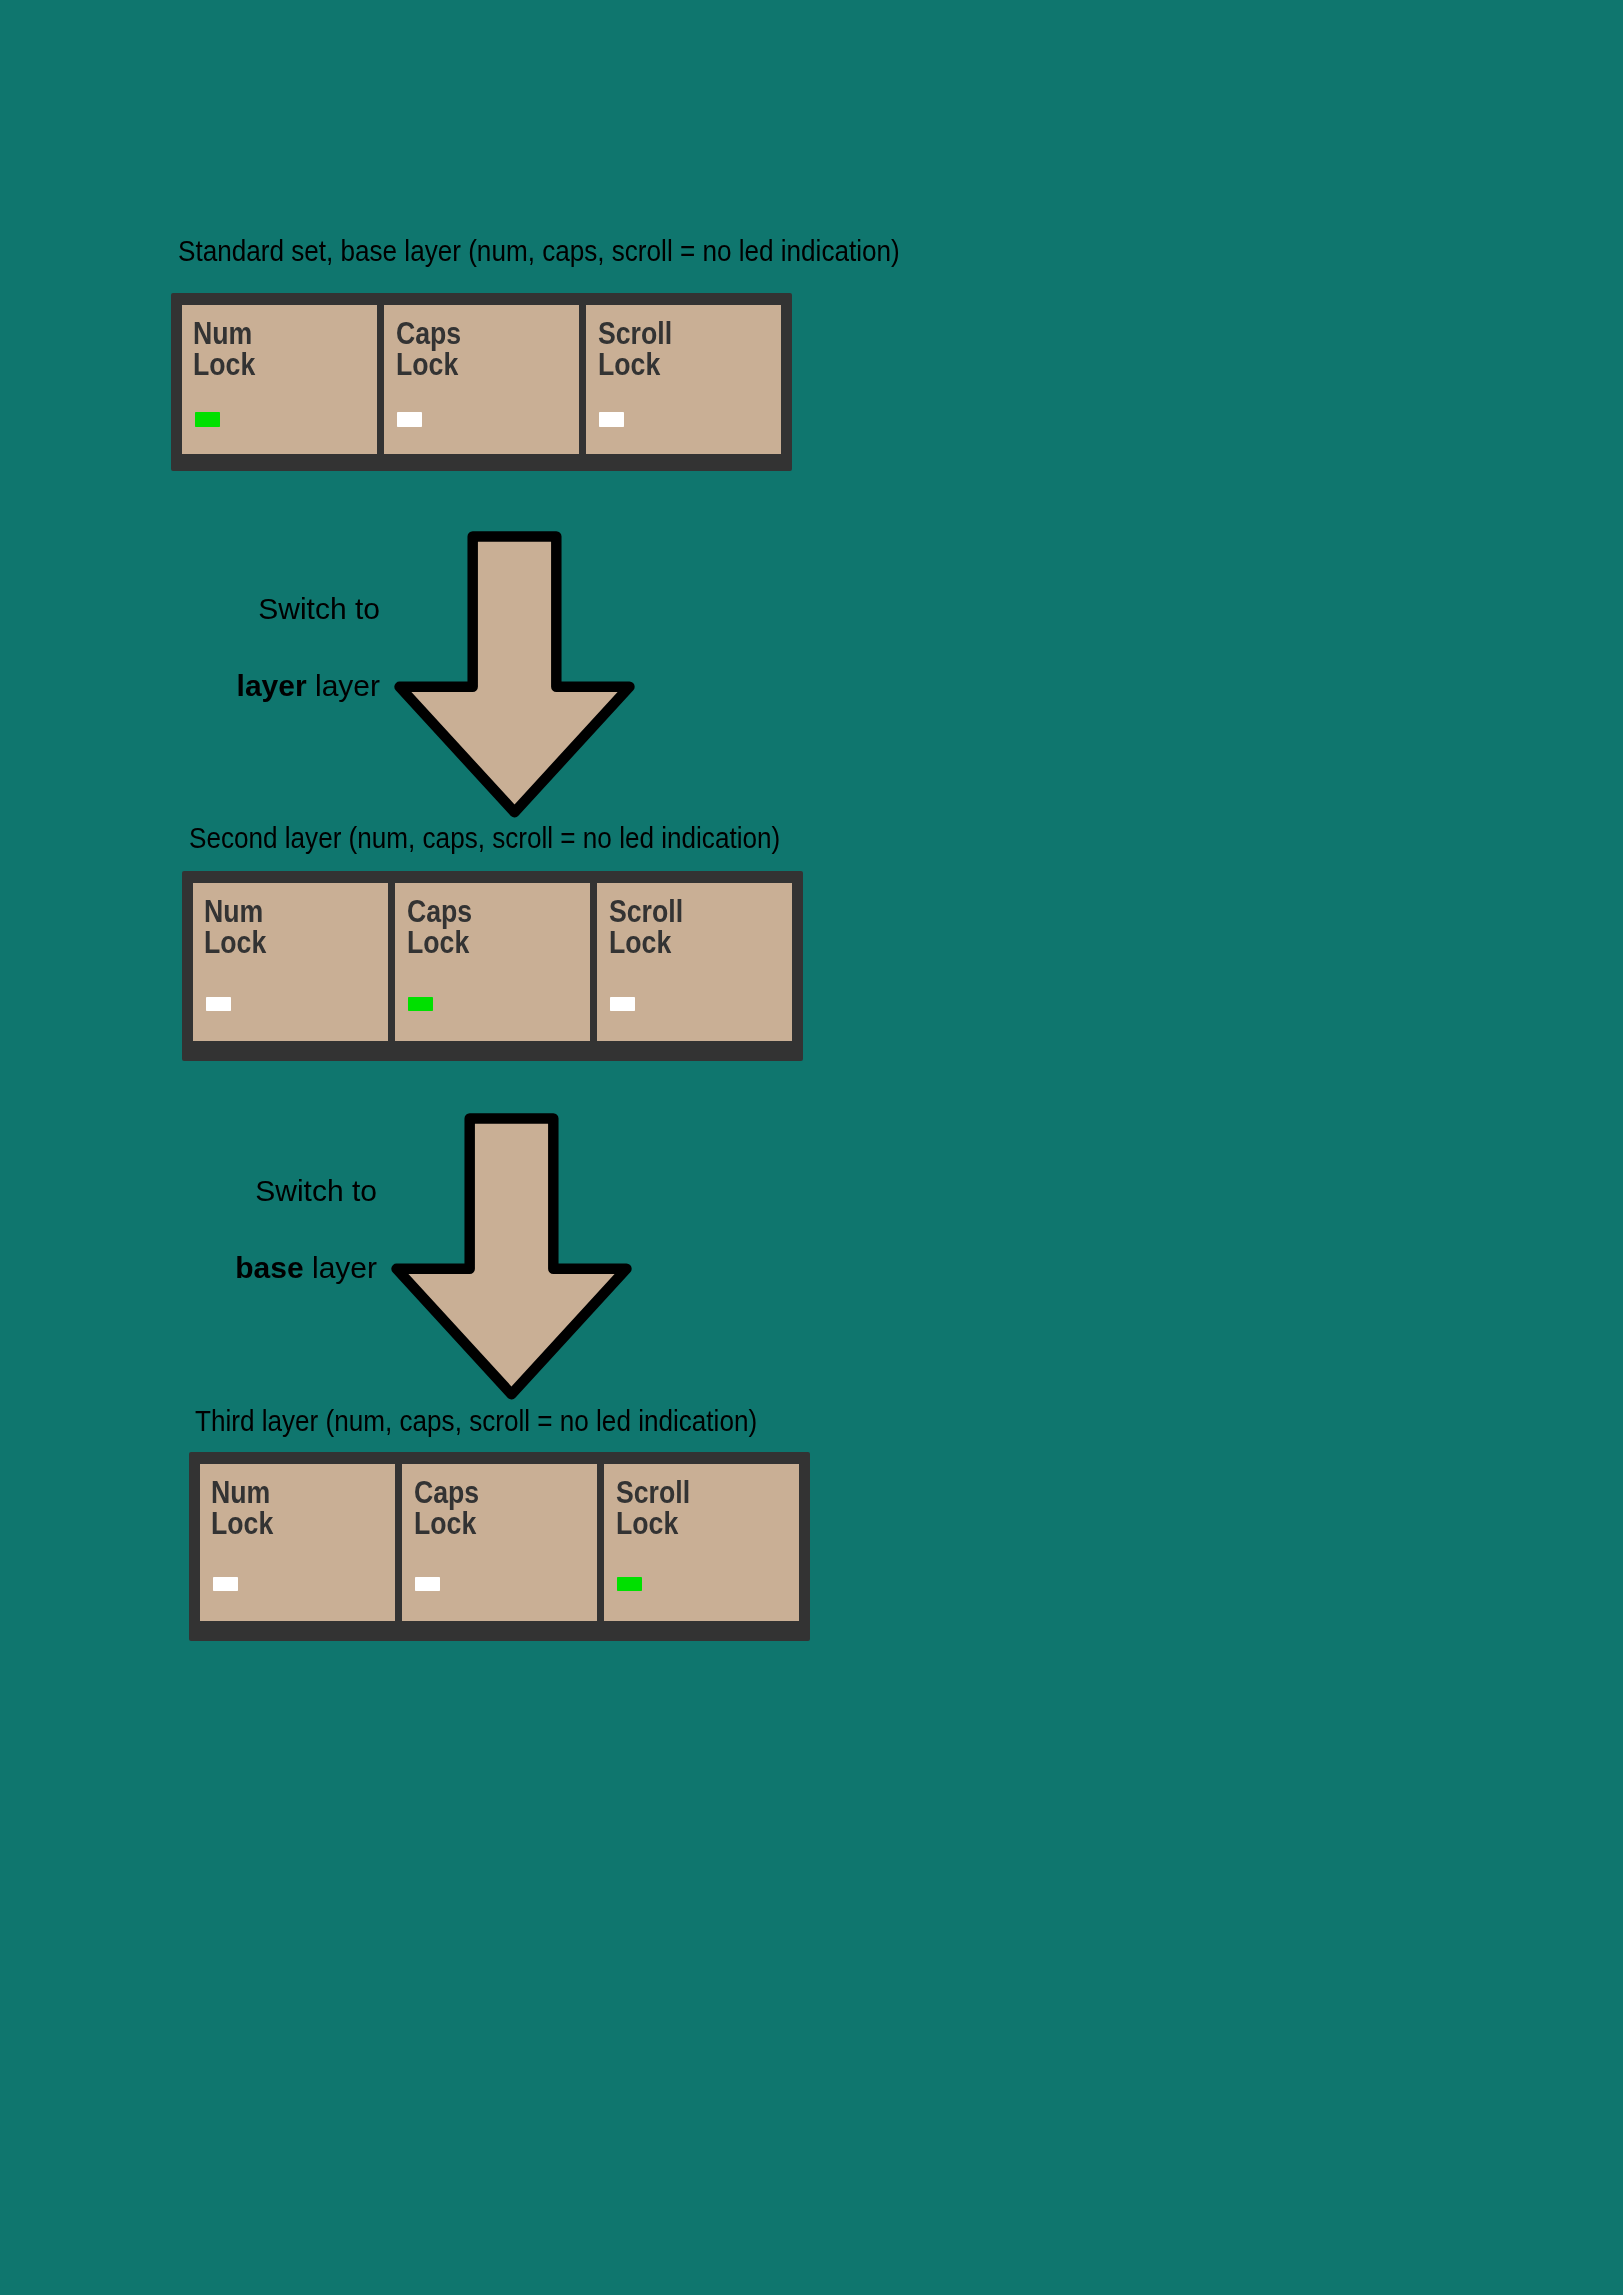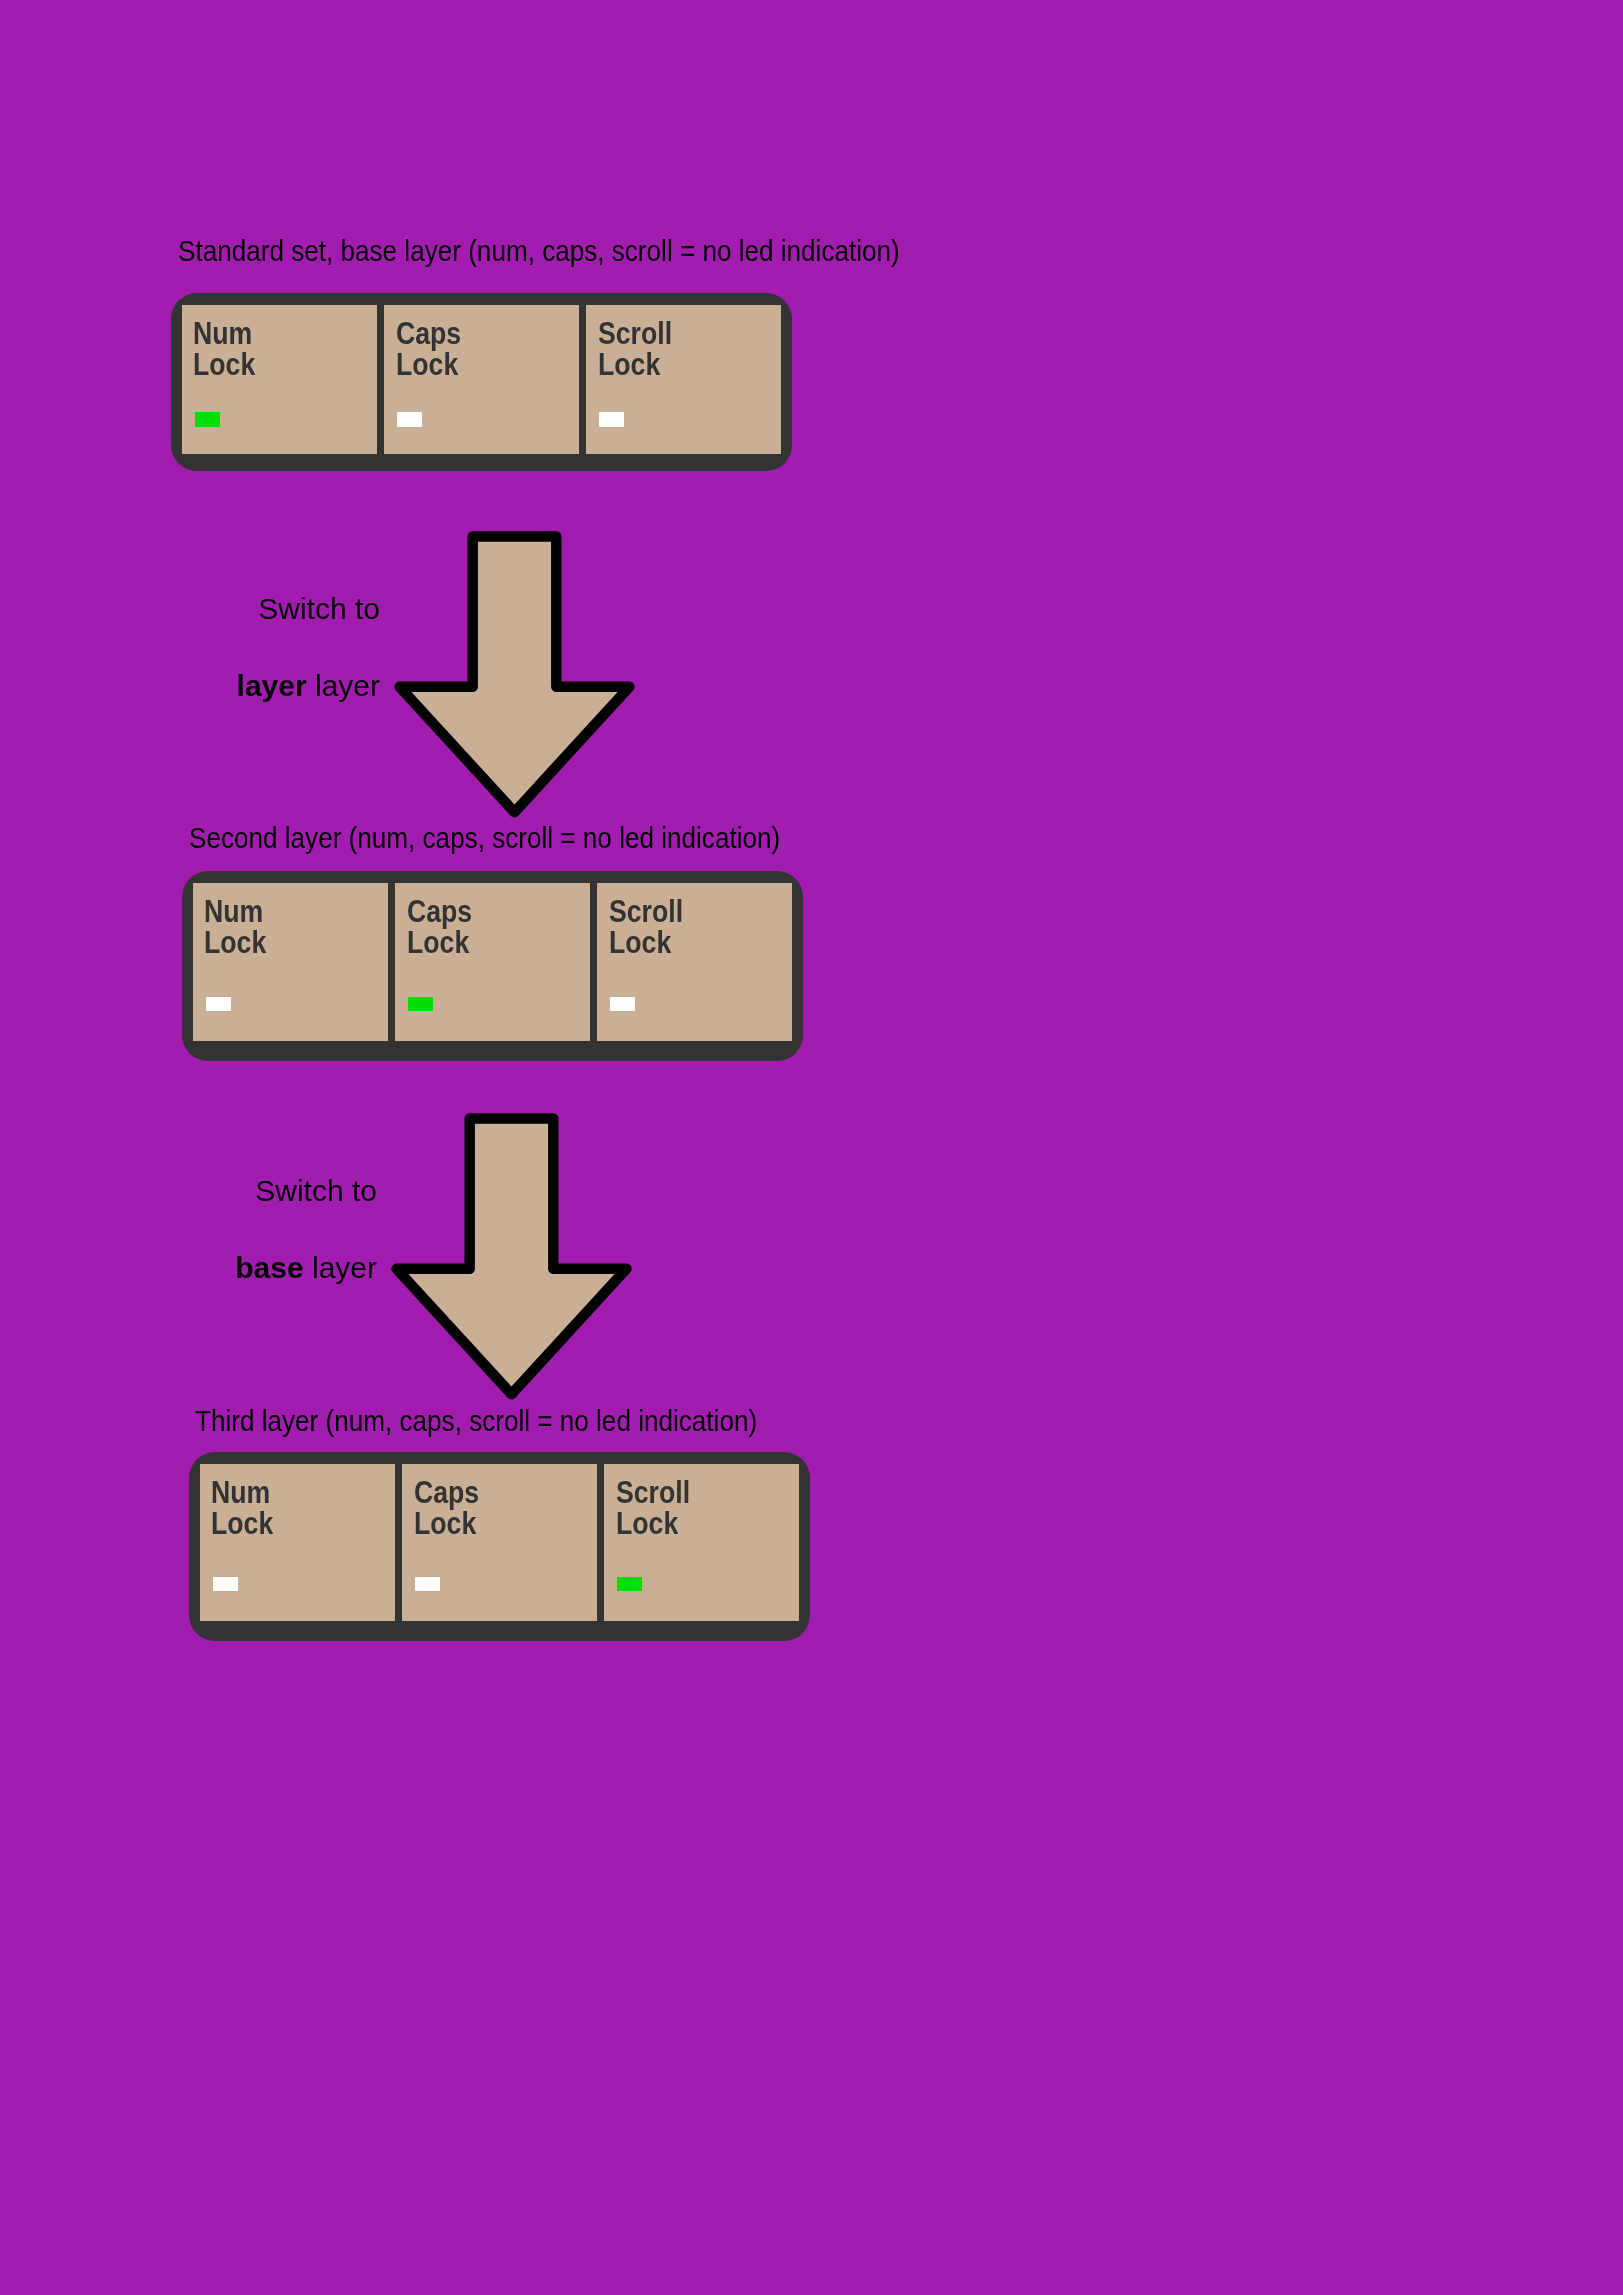--- a/index.html
+++ b/index.html
@@ -11,21 +11,21 @@
   body {
     font-family: "Liberation Sans", sans-serif;
     -webkit-font-smoothing: antialiased;
   }
 
   
   #page {
     position: relative;
     width: 1623px;
     height: 2295px;
-    background: #a21caf;
+    background: #0f766e;
     overflow: hidden;
   }
 
   
   .caption {
     position: absolute;
     color: #000000;
     font-family: "Liberation Sans", sans-serif;
     font-size: 30px;
     font-weight: 400;
@@ -33,21 +33,21 @@
     white-space: nowrap;
     transform: scaleX(0.87);
     transform-origin: left center;
     letter-spacing: 0px;
   }
 
   
   .keyboard {
     position: absolute;
     background: #333333;
-    border-radius: 26px;
+    border-radius: 2px;
     display: flex;
     align-items: stretch;
     box-sizing: border-box;
     text-decoration: underline;
   }
   .keyboard .keys {
     display: flex;
     flex: 1;
     gap: 7.2px;
   }

